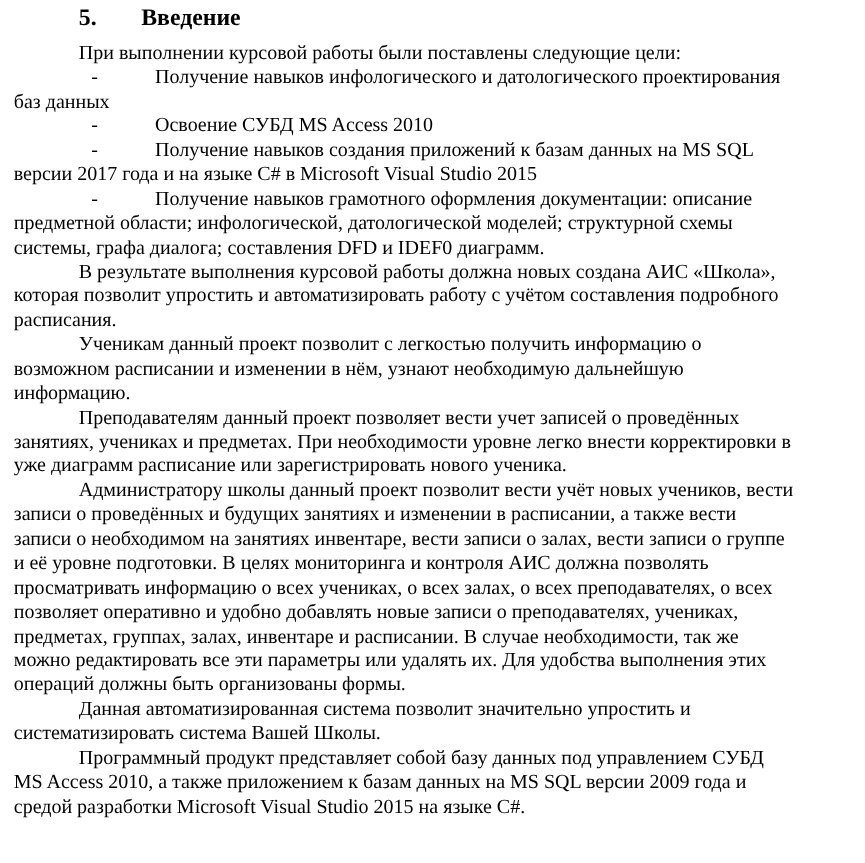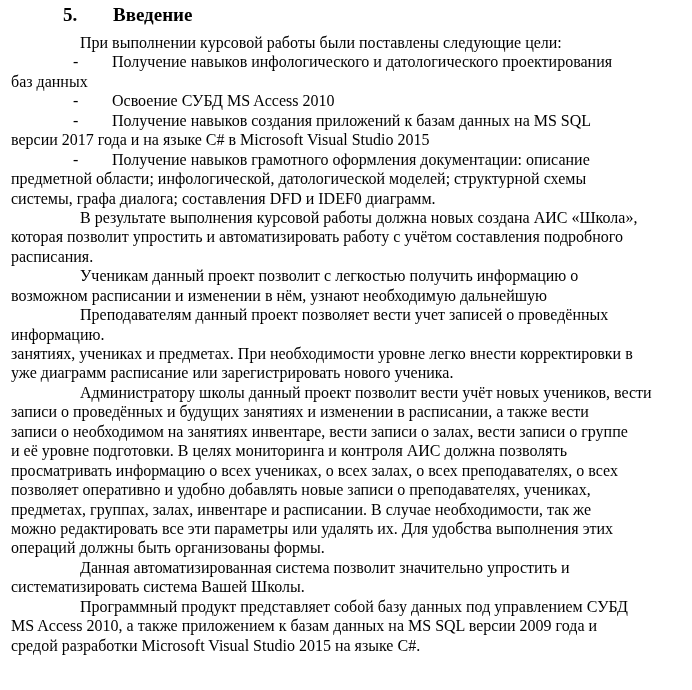--- a/index.html
+++ b/index.html
@@ -51,28 +51,28 @@
       height: 19.44px;
       line-height: 19.44px;
       font-size: 16px;
       white-space: nowrap;
     }
     .line .txt {
       position: absolute;
       left: 11px;
     }
     .line.indent .txt {
-      left: 80px;
+      left: 63px;
     }
     .line.bullet .dash {
       position: absolute;
       left: 73px;
     }
     .line.bullet .txt {
-      left: 112px;
+      left: 124px;
     }
   </style>
 </head>
 <body>
 
 <div class="page">
   <div class="heading">
     <span class="num">5.</span>
     <span class="title">Введение</span>
   </div>
@@ -116,25 +116,25 @@
       </div>
       <div class="line">
         <span class="txt">расписания.</span>
       </div>
       <div class="line indent">
         <span class="txt">Ученикам данный проект позволит с легкостью получить информацию о</span>
       </div>
       <div class="line">
         <span class="txt">возможном расписании и изменении в нём, узнают необходимую дальнейшую</span>
       </div>
+      <div class="line">
+        <span class="txt">информацию.</span>
+      </div>
       <div class="line indent">
         <span class="txt">Преподавателям данный проект позволяет вести учет записей о проведённых</span>
-      </div>
-      <div class="line">
-        <span class="txt">информацию.</span>
       </div>
       <div class="line">
         <span class="txt">занятиях, учениках и предметах. При необходимости уровне легко внести корректировки в</span>
       </div>
       <div class="line">
         <span class="txt">уже диаграмм расписание или зарегистрировать нового ученика.</span>
       </div>
       <div class="line indent">
         <span class="txt">Администратору школы данный проект позволит вести учёт новых учеников, вести</span>
       </div>

